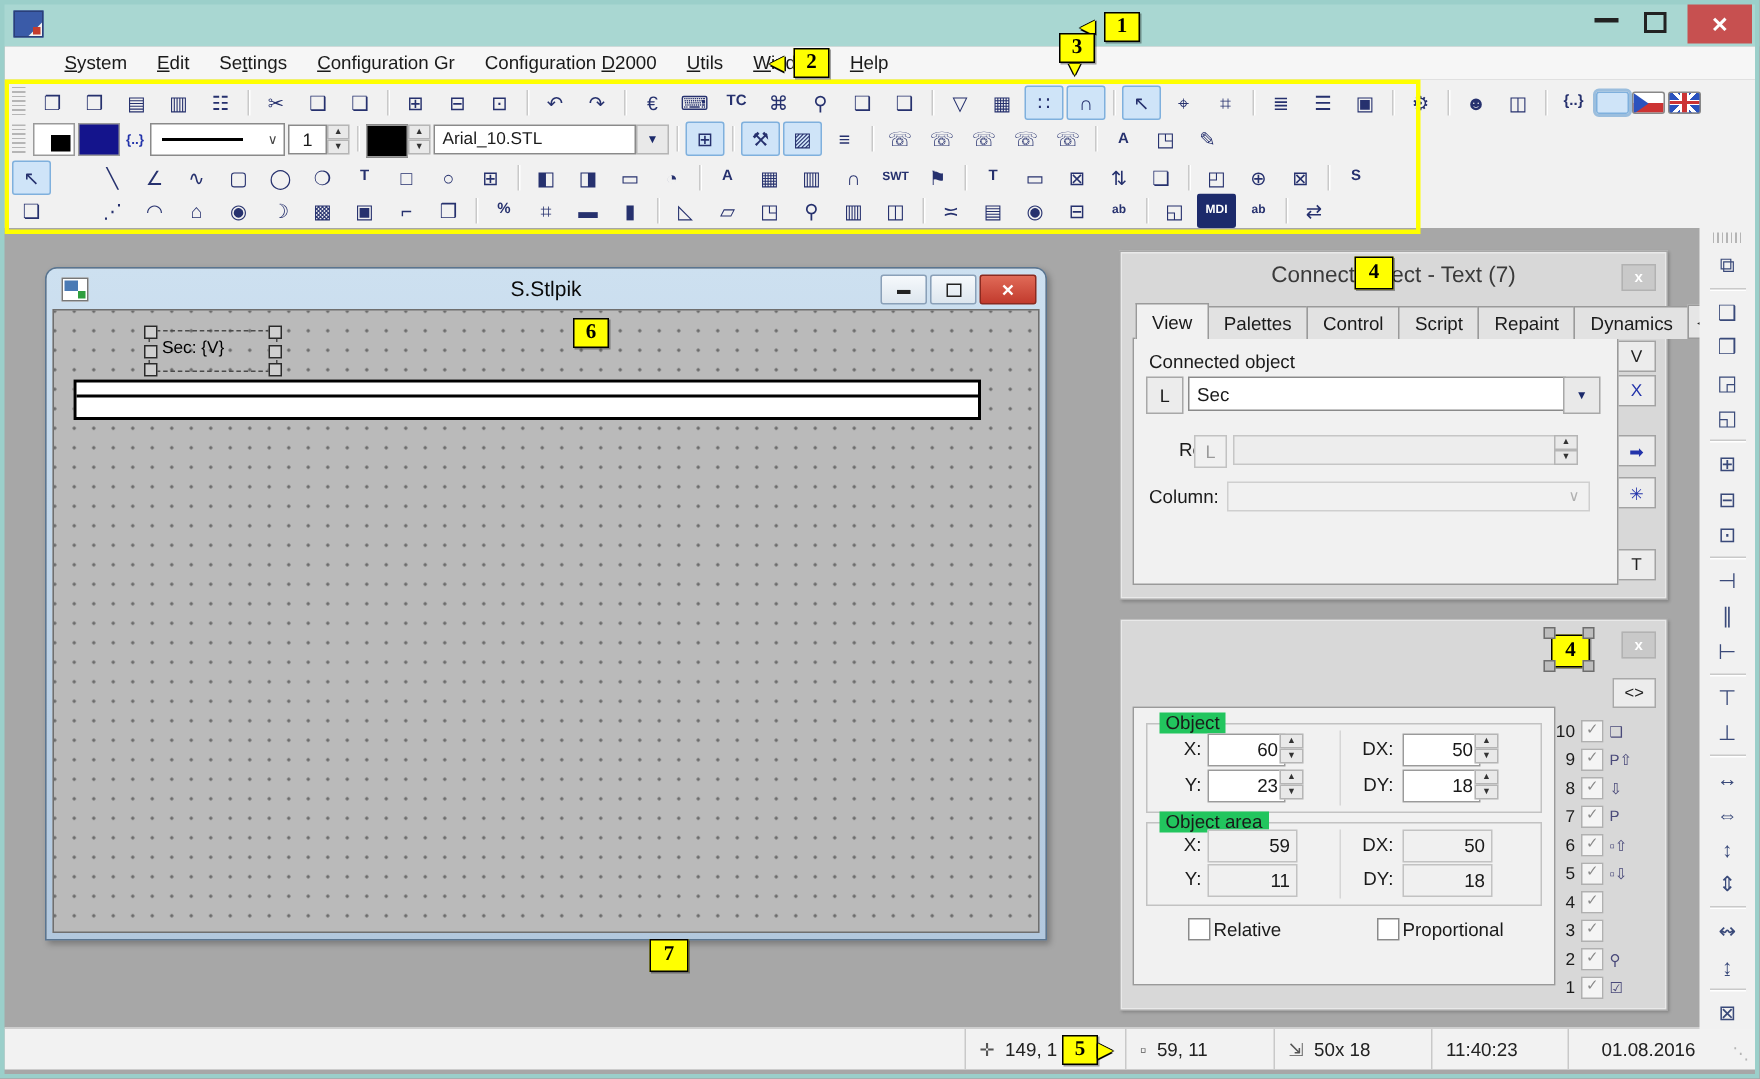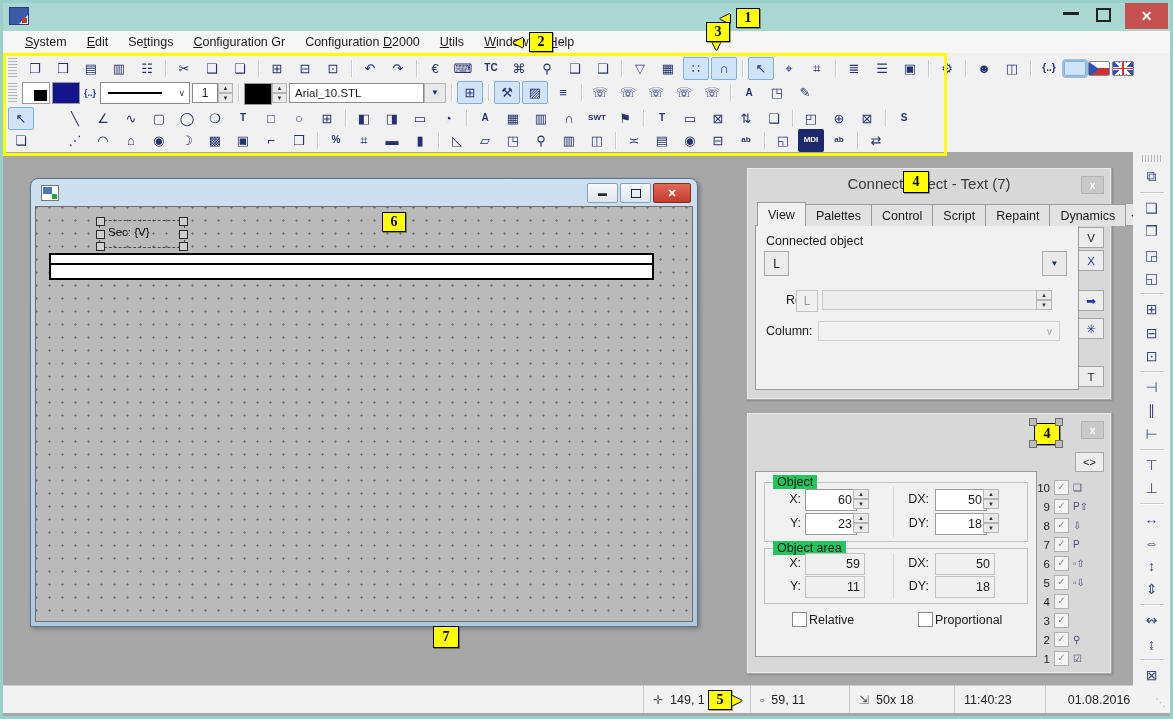--- a/index.html
+++ b/index.html
@@ -12,21 +12,21 @@
   .appicon{position:absolute;left:9px;top:7px;width:18px;height:16px;background:#3a5ba8;border:1px solid #2a3f7a;}
   .appicon::after{content:"";position:absolute;right:0;bottom:0;border-left:9px solid transparent;border-bottom:9px solid #f2f2f2;}
   .appicon::before{content:"";position:absolute;right:1px;bottom:1px;width:5px;height:5px;background:#c43b2e;z-index:2;}
   .title-text{position:absolute;left:0;right:0;top:6px;text-align:center;font-size:15px;color:#143c3c;}
   .win-min{position:absolute;right:94px;top:12px;width:16px;height:3px;background:#222;}
   .win-max{position:absolute;right:62px;top:8px;width:11px;height:10px;border:2px solid #222;background:transparent;}
   .win-close{position:absolute;right:5px;top:2px;width:43px;height:27px;background:#c75050;color:#fff;
              display:flex;align-items:center;justify-content:center;font-size:14px;font-weight:bold;}
 
   
-  .menubar{position:absolute;left:3px;right:3px;top:31px;height:22px;background:#f6f6f6;display:flex;align-items:center;padding-left:12px;}
+  .menubar{position:absolute;left:3px;right:3px;top:31px;height:22px;background:#f6f6f6;display:flex;align-items:center;padding-left:30px;}
   .mitem{padding:0 10px;font-size:12.5px;white-space:nowrap;}
   .mn{text-decoration:underline;}
 
   
   .toolzone{position:absolute;left:3px;right:3px;top:53px;height:99px;background:#f1f1f1;}
   .ybox{position:absolute;left:3px;top:53px;width:938px;height:97px;border:3px solid #ffff00;z-index:500;pointer-events:none;}
   .tb-row{position:absolute;display:flex;align-items:center;gap:2px;}
   .row1{left:8px;top:57px;height:22px;}
   .row2{left:8px;top:81px;height:23px;}
   .row3a{left:8px;top:107px;height:22px;}
@@ -663,20 +663,21 @@
     </div>
     <div class="hsep"></div>
     <div class="rbtn">
       <span>⊠</span>
     </div>
   </div>
 
 <div class="gwin">
   <div class="gwin-title">
     <div class="gwin-icon"></div>
+    <div class="gwin-title-text">S.Stlpik</div>
     <div class="wbtns">
       <div class="wbtn">▬</div>
       <div class="wbtn maxi">
           <span></span>
         </div>
       <div class="wbtn closer">✕</div>
     </div>
   </div>
   <div class="gwin-client">
     <div class="selbox">
@@ -721,20 +722,21 @@
         <span>◂</span>
       </div>
       <div class="tab arrow">
         <span>▸</span>
       </div>
     </div>
   <div class="codebtn" style="right:7px;top:38px;">&lt;&gt;</div>
   <div class="tpage" style="left:8px;top:57px;width:322px;height:163px;">
     <span class="lbl" style="left:10px;top:8px;">Connected object</span>
     <div class="btn-sm" style="left:8px;top:25px;width:23px;height:23px;">L</div>
+    <div class="inp" style="left:36px;top:25px;width:245px;height:21px;">Sec</div>
     <div class="dropbtn" style="left:286px;top:25px;width:23px;height:23px;">▼</div>
     <span class="lbl" style="left:10px;top:67px;margin-left:20px;">Row:</span>
     <div class="btn-sm dis" style="left:40px;top:64px;width:20px;height:20px;">L</div>
     <div class="inp dis" style="left:66px;top:64px;width:208px;height:18px;"></div>
     <div class="spin2" style="left:280px;top:64px;width:16px;height:20px;">
         <span>▲</span>
         <span>▼</span>
       </div>
     <span class="lbl" style="left:10px;top:98px;">Column:</span>
     <div class="combodis" style="left:62px;top:95px;width:234px;height:18px;">

